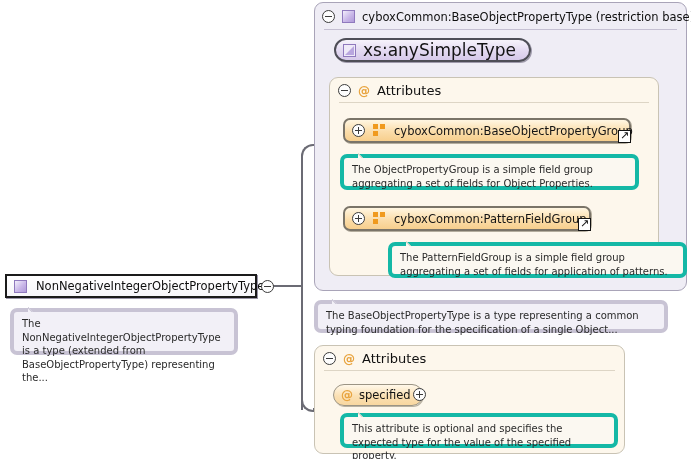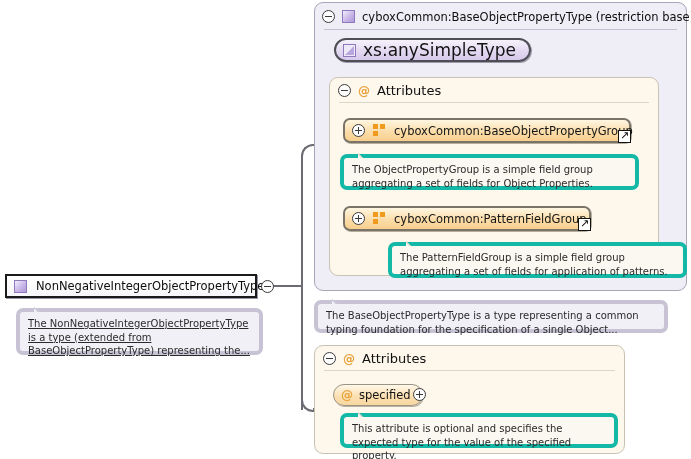--- a/index.html
+++ b/index.html
@@ -295,21 +295,21 @@
     align-items: center;
     gap: 9px;
     padding-left: 7px;
     border: 2px solid #1b1b1b;
     background: linear-gradient(180deg, #ffffff 0%, #f7f6fa 100%);
     box-shadow: 1px 1px 0 #9a95a8;
   }
   .node-left .lbl { font-size: 11.5px; color: #0d0d0d; }
 
   .doc-left {
-    left: 16px; top: 308px; width: 247px; height: 47px; text-decoration: underline;
+    left: 10px; top: 308px; width: 228px; height: 47px;
   }
 
   .pm-left {
     position: absolute;
     left: 261px; top: 280px;
   }
 </style>
 </head>
 <body>
 

